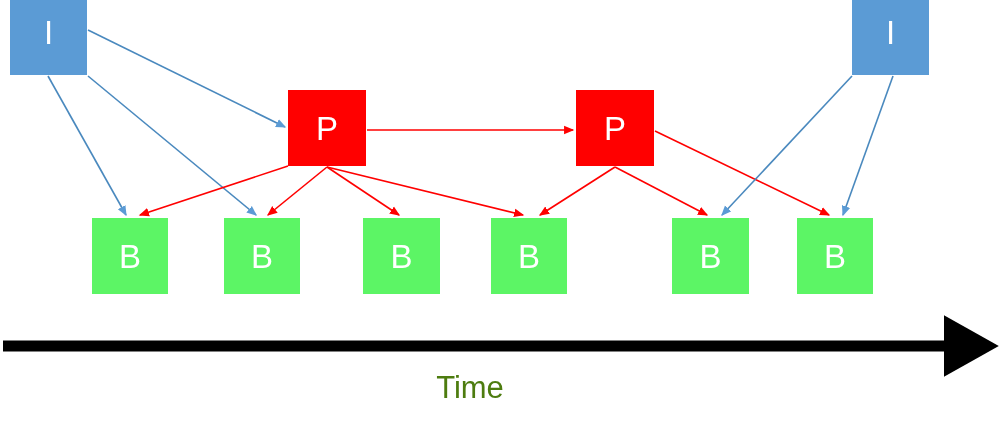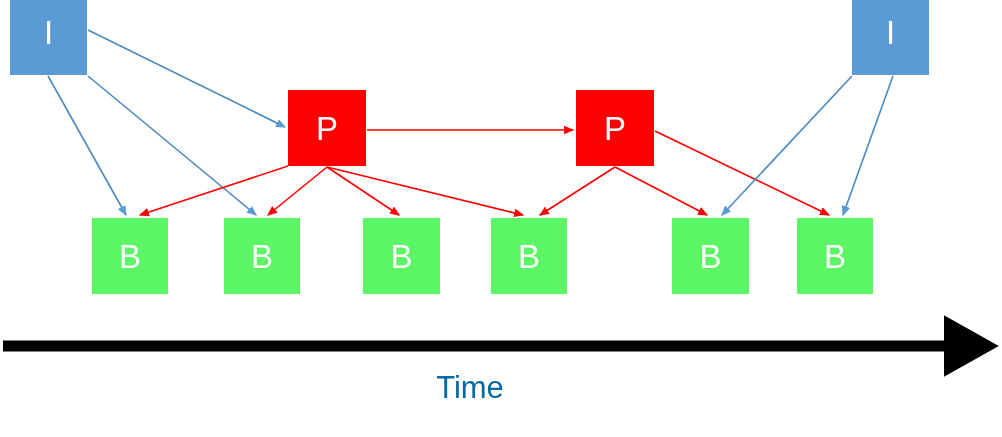--- a/index.html
+++ b/index.html
@@ -45,21 +45,21 @@
     font-size: 33px;
   }
   .node-b {
     background: #5CF565;
     font-size: 33px;
   }
   .axis-label {
     position: absolute;
     font-family: "Liberation Sans", sans-serif;
     font-size: 31px;
-    color: #0369a1;
+    color: #4d7c0f;
     text-align: center;
     white-space: nowrap;
   }
 </style>
 </head>
 <body>
 
 <div id="canvas">
 
   <svg id="edges" viewBox="0 0 1002 437" width="1002" height="437" xmlns="http://www.w3.org/2000/svg">

